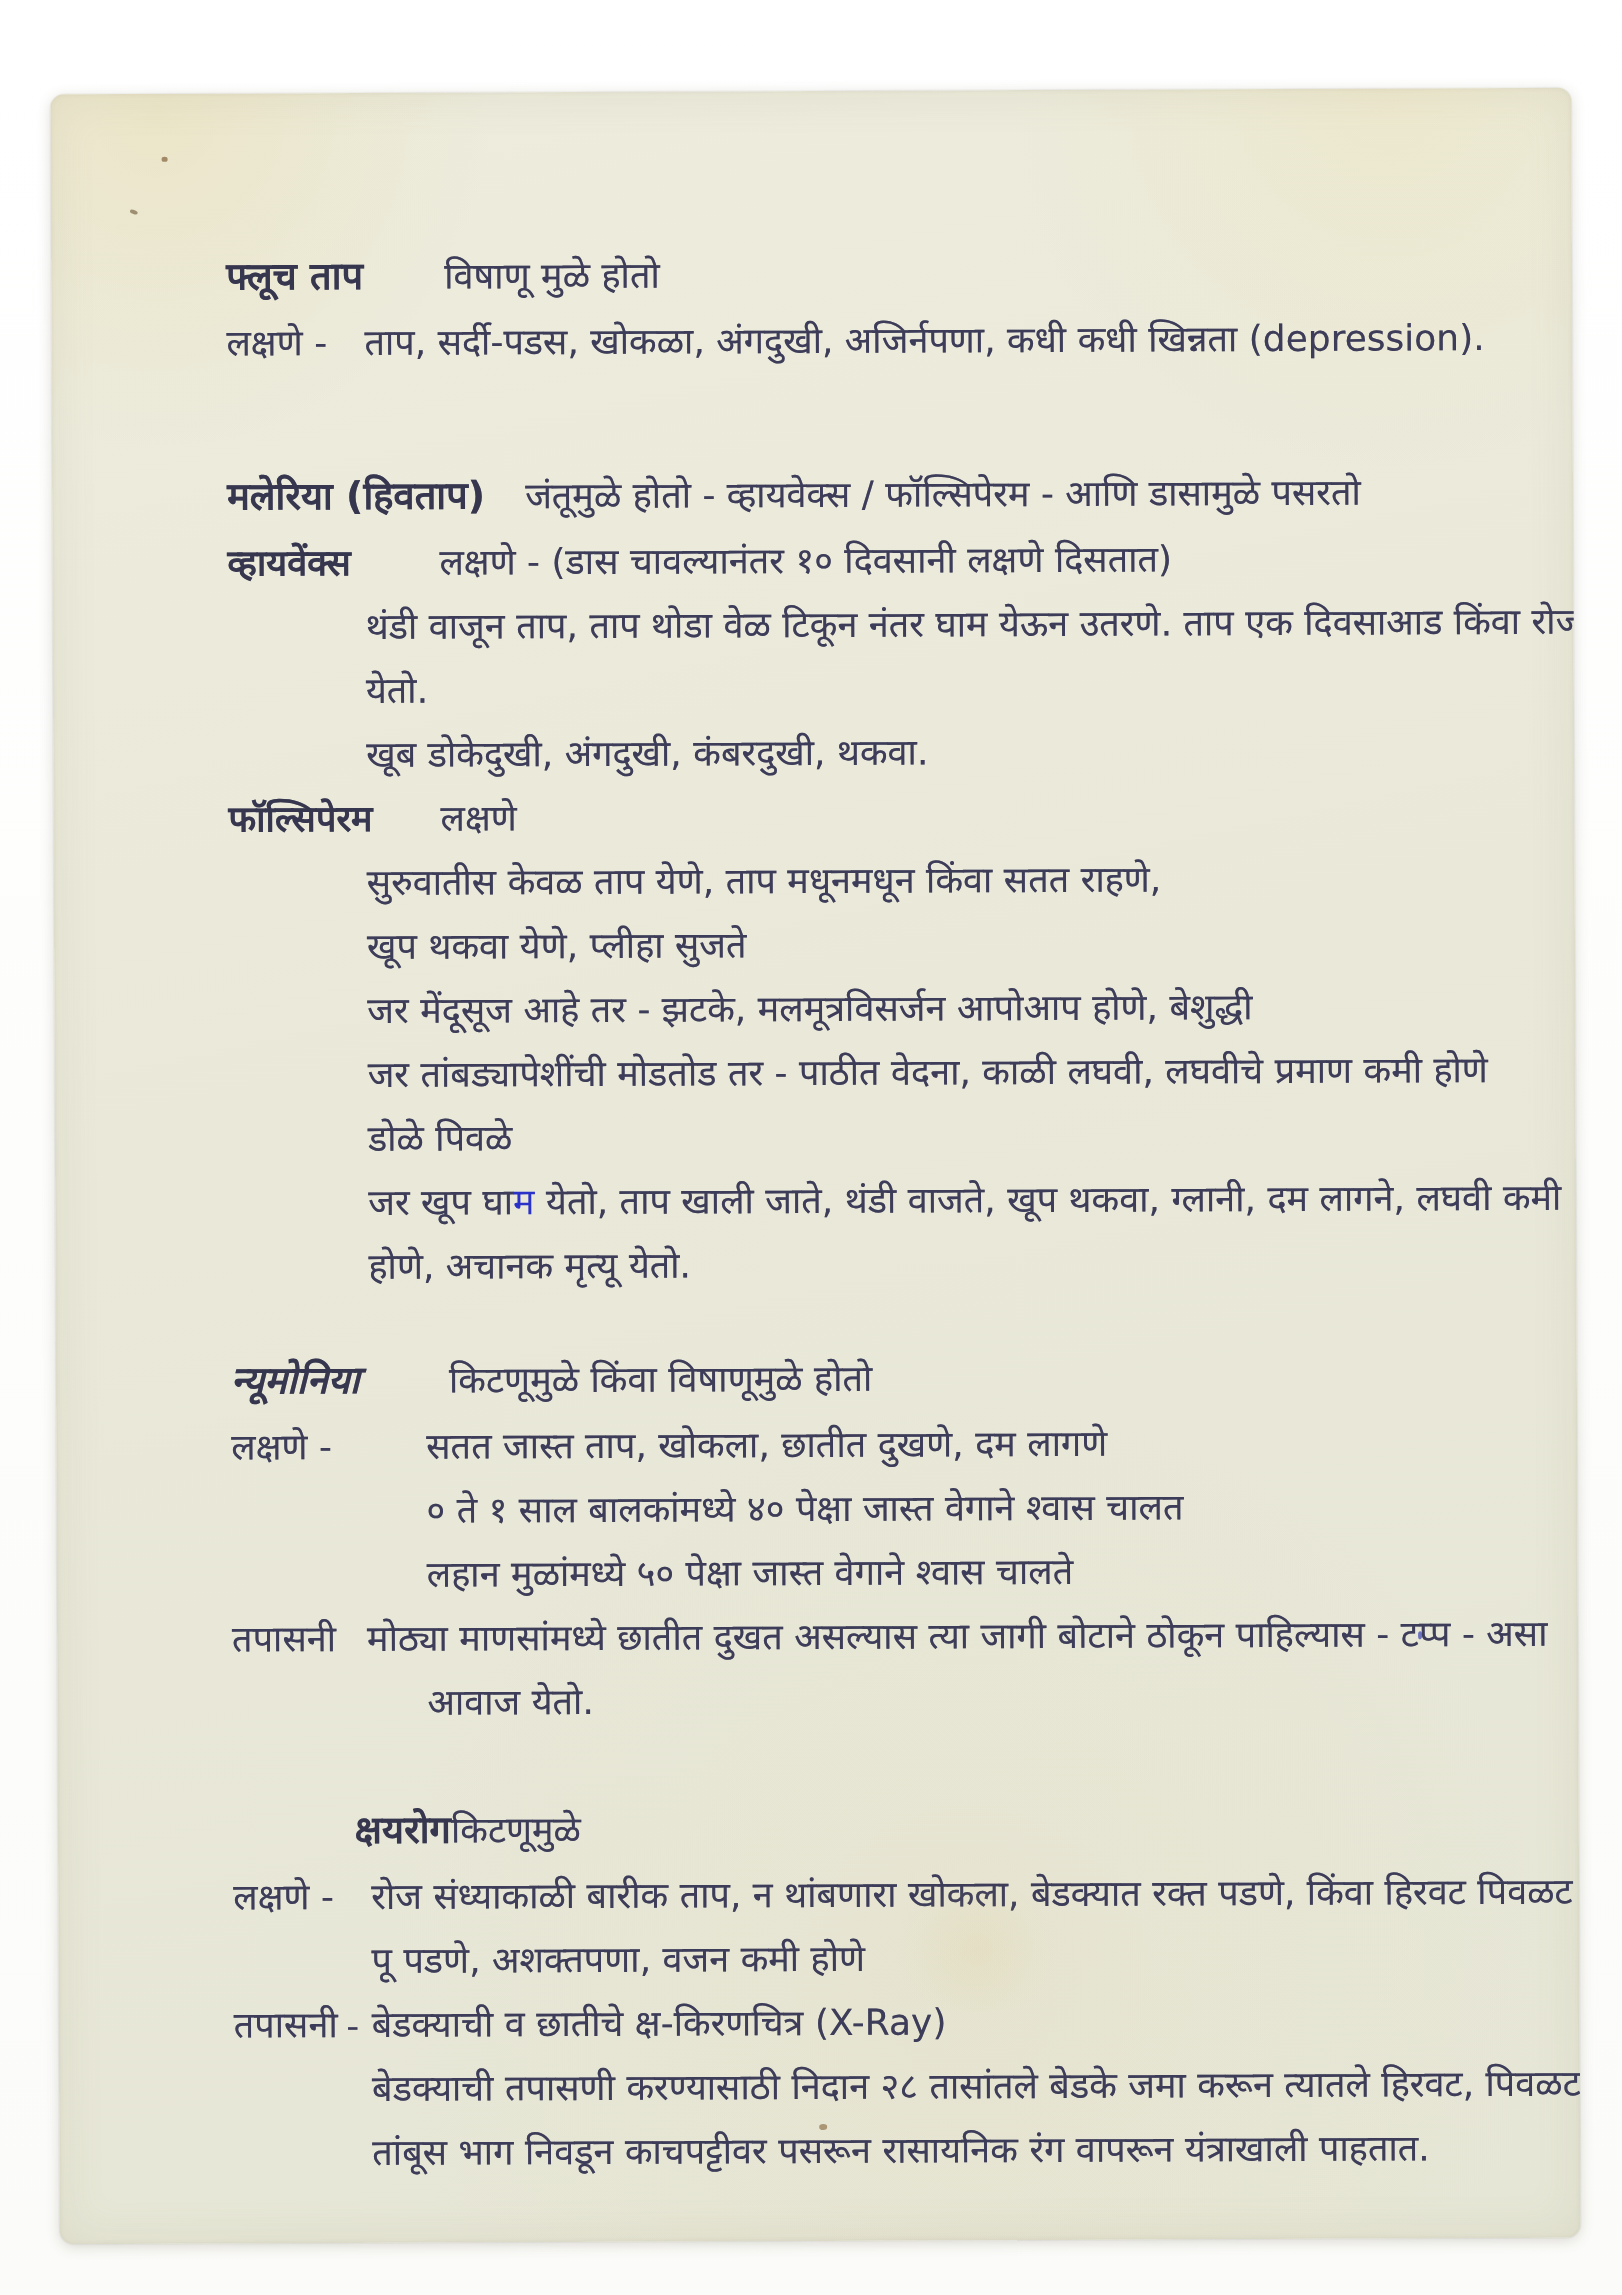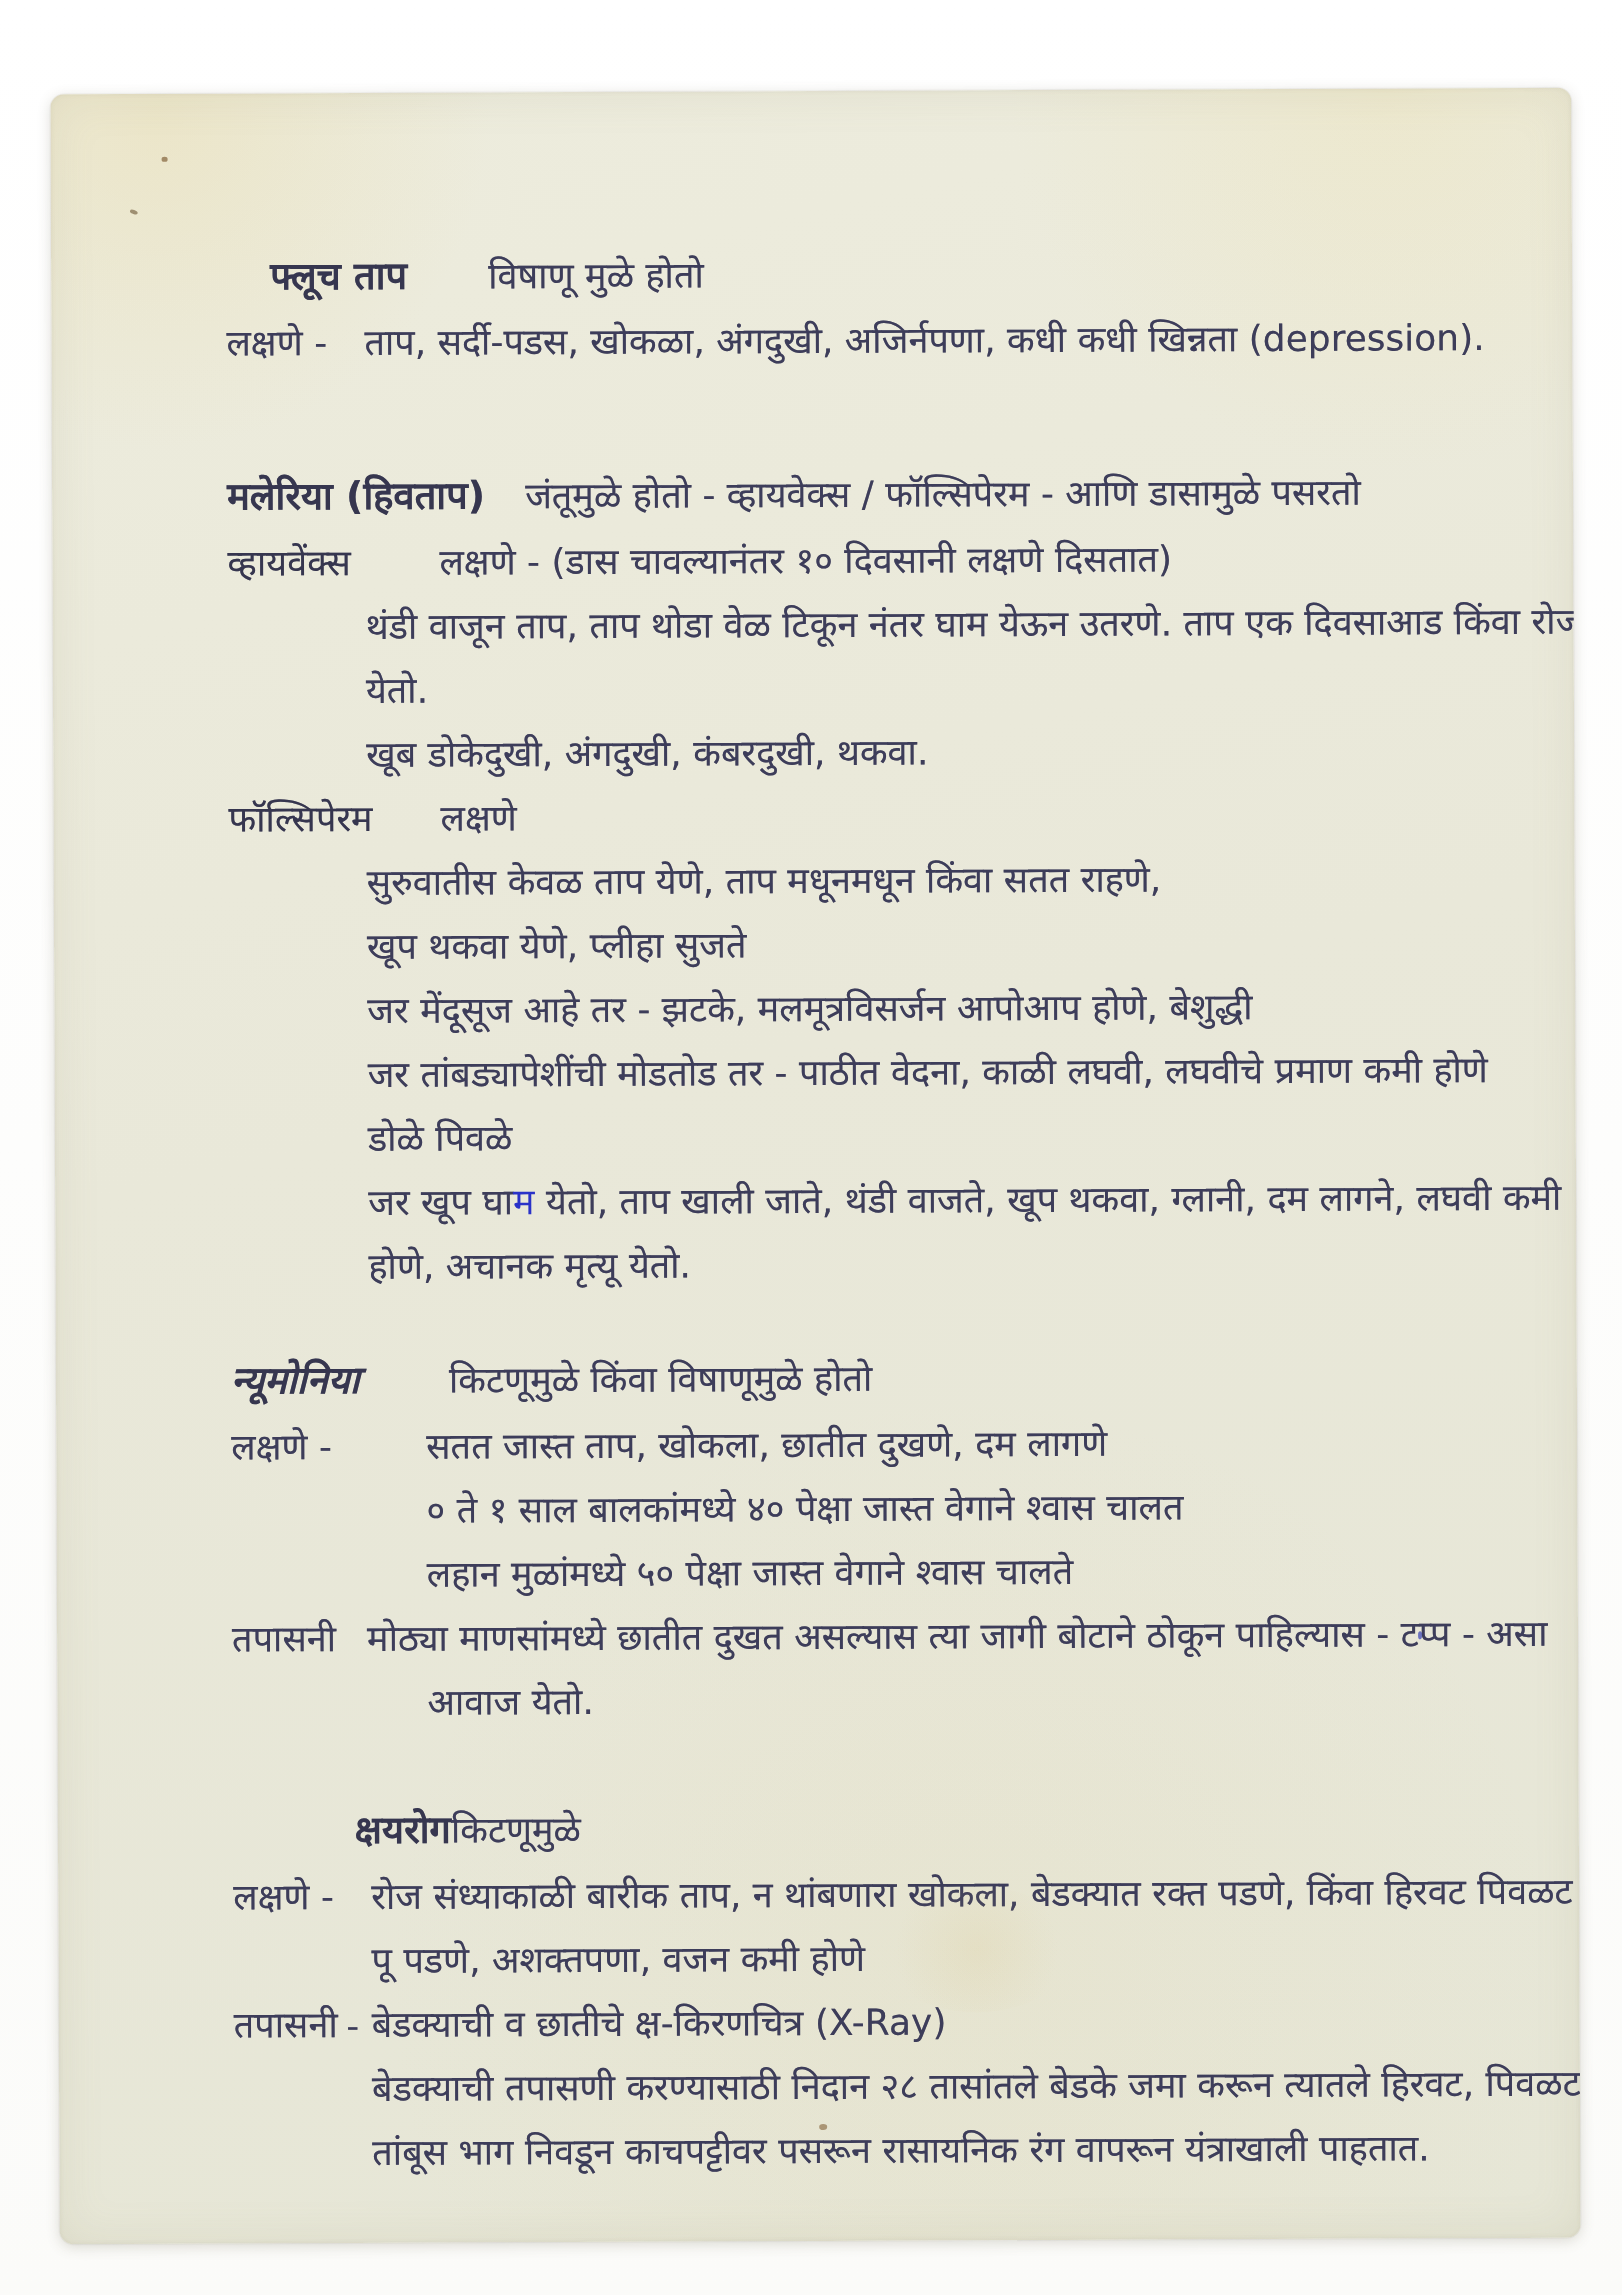--- a/index.html
+++ b/index.html
@@ -33,38 +33,38 @@
     font-size:36px;
     text-shadow:0 0 0.6px rgba(61,61,90,.55);
   }
   .h-row{height:70px;line-height:70px;white-space:nowrap;}
   .h-title{display:inline-block;font-weight:bold;font-size:38px;color:#36364f;}
   .h-note{font-size:36px;}
   .line{height:64px;line-height:64px;white-space:nowrap;}
   .indent-1{padding-left:138px;}
   .indent-2{padding-left:195px;}
   .label{display:inline-block;}
-  .bold{font-weight:normal;color:#36364f;}
+  .bold{font-weight:bold;color:#36364f;}
   .ink{color:#2a32c8;text-shadow:none;}
   .speck{position:absolute;border-radius:50%;}
   .speck-1{left:111px;top:63px;width:6.3px;height:4.6px;background:#8a6b44;opacity:.75;}
   .speck-2{left:79px;top:116px;width:7.5px;height:4px;background:#7d6a4a;opacity:.7;transform:rotate(20deg);}
   .speck-3{left:760px;top:2033px;width:8px;height:5.7px;background:#8a6b44;opacity:.65;}
   .speck-4{left:1361px;top:1543px;width:4px;height:7.5px;background:#3742b5;opacity:.7;}
   .stain{position:absolute;left:821px;top:1796px;width:195px;height:126px;border-radius:50%;
          background:radial-gradient(circle, rgba(214,190,120,.14), transparent 70%);}
 </style>
 </head>
 <body>
 
 <div class="scan-bg">
   <div class="paper">
     <div class="content" id="content">
         <div class="section" style="margin-bottom: 86px;">
-          <div class="h-row"><span class="h-title" style="width: 218px; margin-left: 44px;">फ्लूच ताप</span><span class="h-note">विषाणू मुळे होतो</span></div>
+          <div class="h-row"><span class="h-title" style="width: 218px;">फ्लूच ताप</span><span class="h-note">विषाणू मुळे होतो</span></div>
           <div class="line"><span class="label" style="width: 138px;">लक्षणे -</span><span>ताप, सर्दी-पडस, खोकळा, अंगदुखी, अजिर्नपणा, कधी कधी खिन्नता (depression).</span></div>
         </div>
         <div class="section" style="margin-bottom: 46px;">
           <div class="h-row"><span class="h-title" style="width: 298px;">मलेरिया (हिवताप)</span><span class="h-note">जंतूमुळे होतो - व्हायवेक्स / फॉल्सिपेरम - आणि डासामुळे पसरतो</span></div>
           <div class="line"><span class="label bold" style="width: 212px;">व्हायवेंक्स</span><span>लक्षणे -   (डास चावल्यानंतर १० दिवसानी लक्षणे दिसतात)</span></div>
           <div class="line indent-1"><span>थंडी वाजून ताप, ताप थोडा वेळ टिकून नंतर घाम येऊन उतरणे. ताप एक दिवसाआड किंवा रोज</span></div>
           <div class="line indent-1"><span>येतो.</span></div>
           <div class="line indent-1"><span>खूब डोकेदुखी, अंगदुखी, कंबरदुखी,  थकवा.</span></div>
           <div class="line"><span class="label bold" style="width: 212px;">फॉल्सिपेरम</span><span>लक्षणे</span></div>
           <div class="line indent-1"><span>सुरुवातीस केवळ ताप येणे,  ताप मधूनमधून किंवा सतत राहणे,</span></div>

